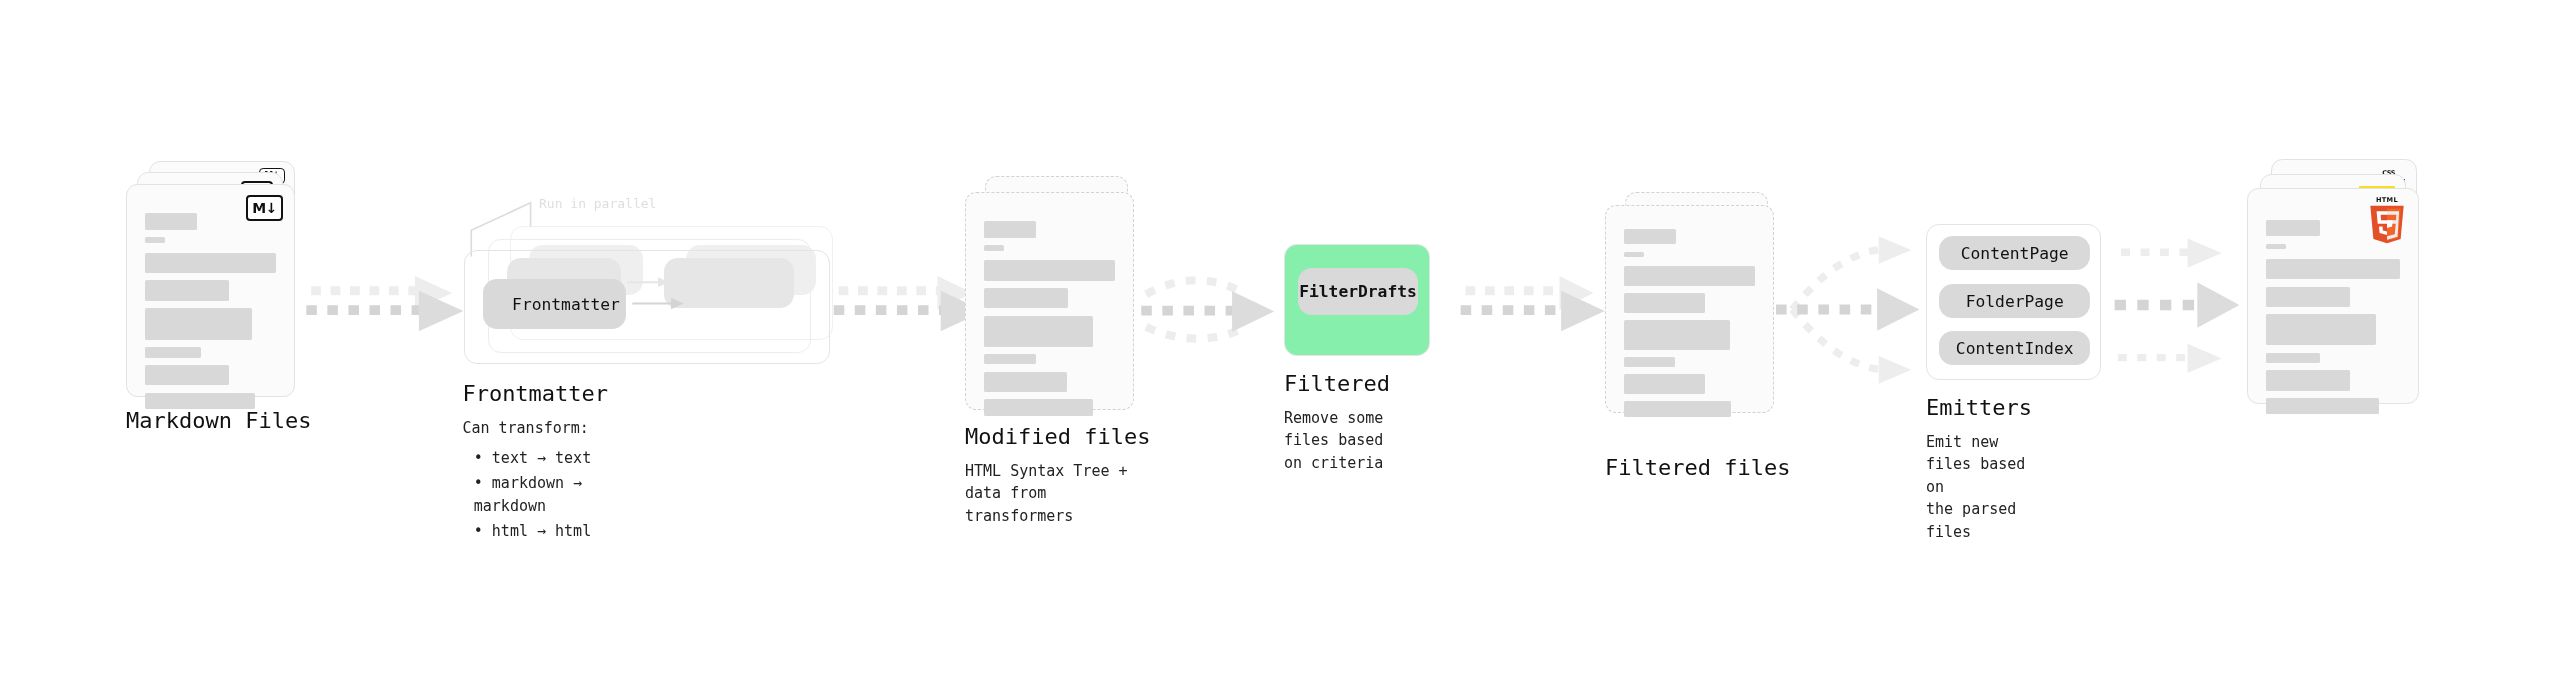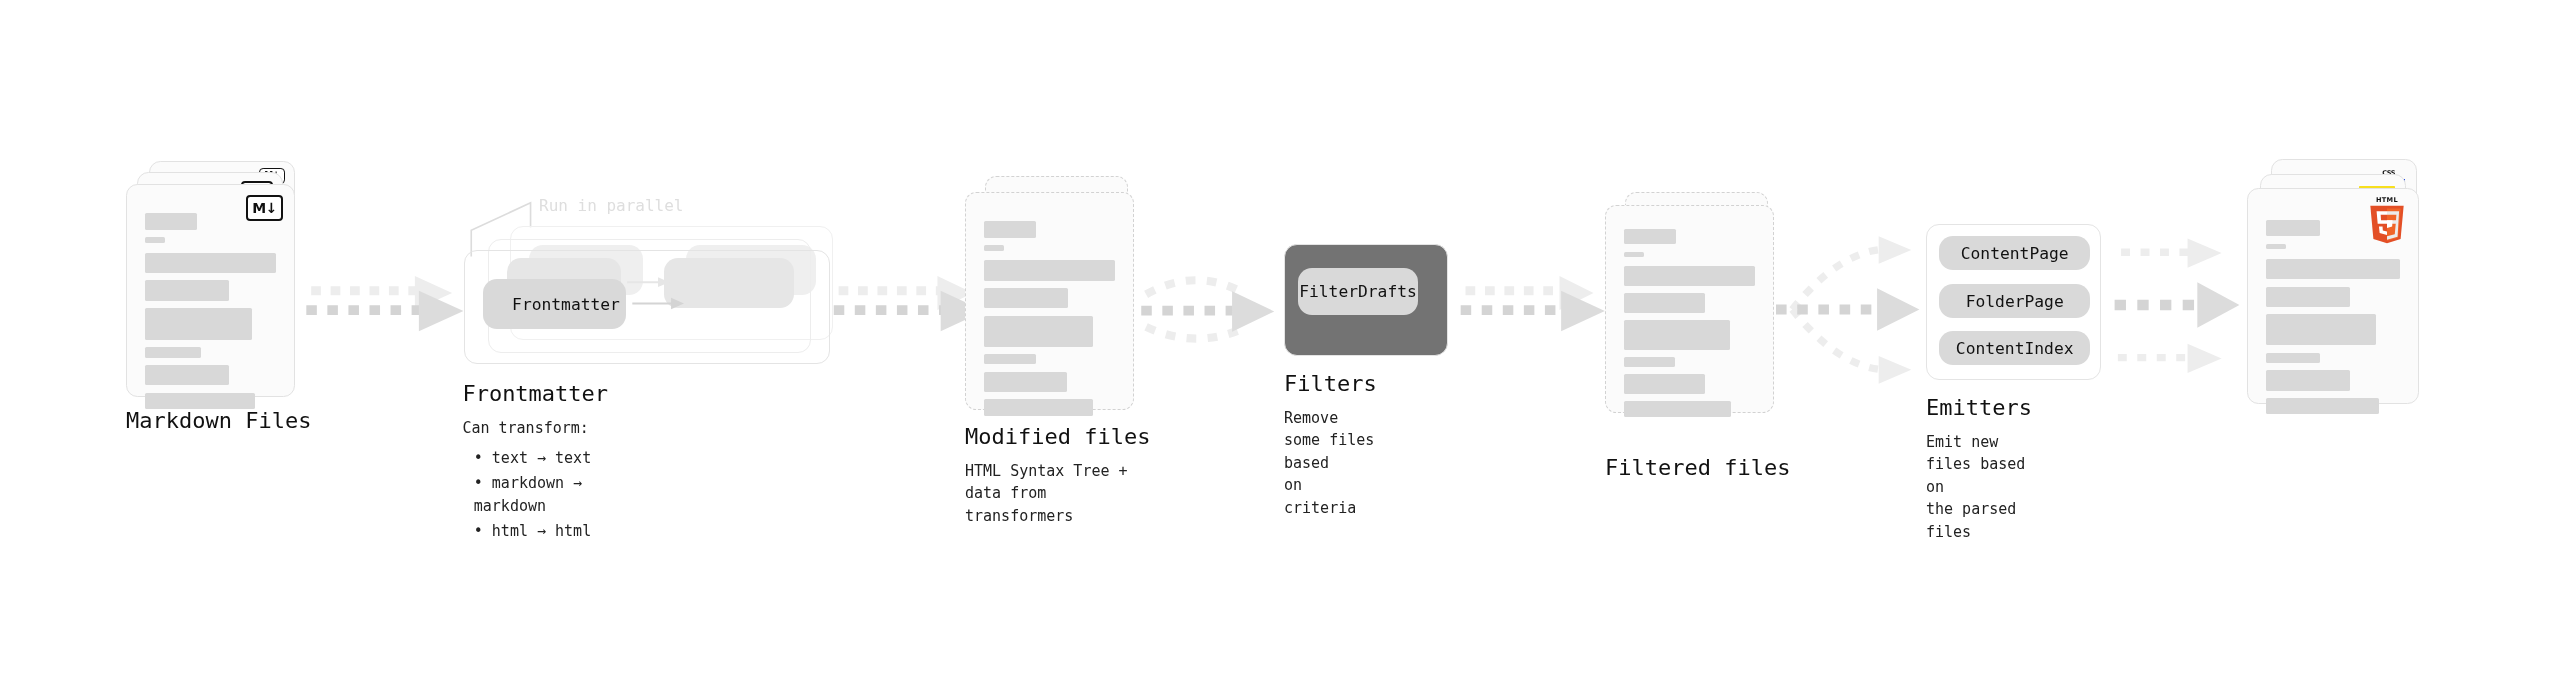--- a/index.html
+++ b/index.html
@@ -59,21 +59,21 @@
   .pill{
     position:absolute;box-sizing:border-box;background:#d9d9d9;border-radius:14px;
     display:flex;align-items:center;justify-content:center;
     font-size:16.3px;color:#111;white-space:nowrap;
   }
 
   
   .arrow{position:absolute;}
   .bracket{position:absolute;}
   .parallel-label{
-    position:absolute;font-size:16px;color:#dedede;white-space:nowrap;
+    position:absolute;font-size:13px;color:#dedede;white-space:nowrap;
   }
 </style>
 </head>
 <body>
 
 <div class="stage">
 
   <div class="node" style="left:126px;top:161px;">
     <div class="doc-stack">
       <div class="doc ghost2">
@@ -187,25 +187,25 @@
   <svg class="arrow" style="left:1138px;top:260px;" width="146" height="98" viewBox="0 0 180 120">
     <path d="M10,42 Q70,8 130,40" stroke="#ededed" stroke-width="10" stroke-dasharray="12 14" fill="none"></path>
     <path d="M10,82 Q70,110 130,84" stroke="#ededed" stroke-width="10" stroke-dasharray="12 14" fill="none"></path>
     <g stroke="#d4d4d4" stroke-width="12" stroke-dasharray="13 13" fill="none">
       <line x1="4" y1="62" x2="122" y2="62"></line>
     </g>
     <polygon points="116,38 168,63 116,88" fill="#dcdcdc"></polygon>
   </svg>
 
   <div class="node" style="left:1284px;top:244px;">
-    <div class="gbox" style="left:0;top:0;width:164px;height:112px;background:#737373;">
+    <div class="gbox" style="left:0;top:0;width:146px;height:112px;background:#86efac;font-weight:bold;">
       <div class="pill" style="left:13px;top:23px;width:120px;height:47px;">FilterDrafts</div>
     </div>
     <div class="caption" style="left:0px;top:128px;">
-      <div class="cap-title">Filters</div>
+      <div class="cap-title">Filtered</div>
       <div class="cap-sub">Remove some files based
 on criteria</div>
     </div>
   </div>
 
   <svg class="arrow" style="left:1459px;top:268px;" width="154" height="81" viewBox="0 0 190 100">
     <g stroke="#ededed" stroke-width="11" stroke-dasharray="12 12" fill="none">
       <line x1="8" y1="28" x2="130" y2="28"></line>
     </g>
     <polygon points="124,10 166,31 124,52" fill="#ededed"></polygon>

